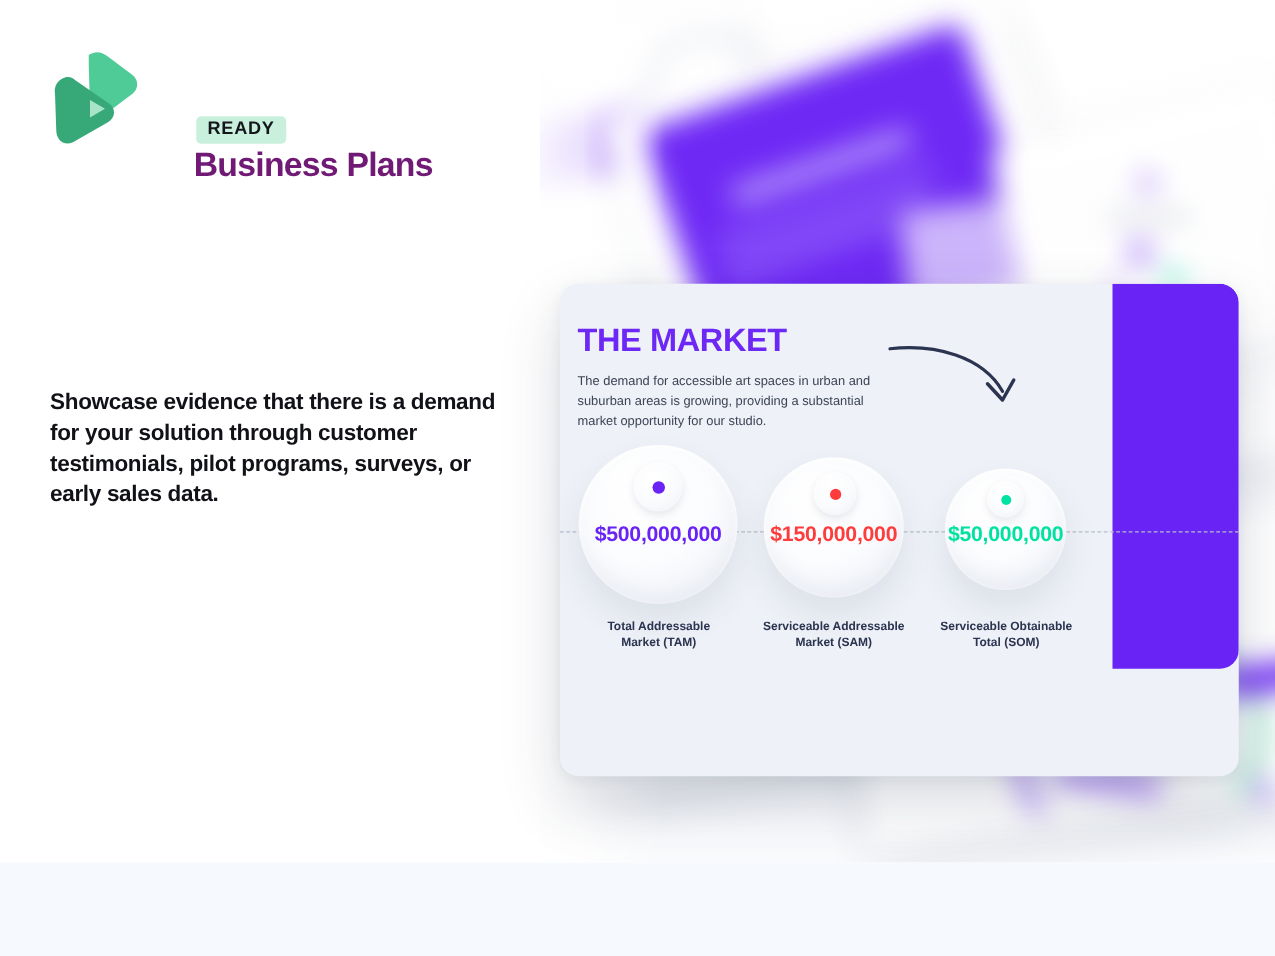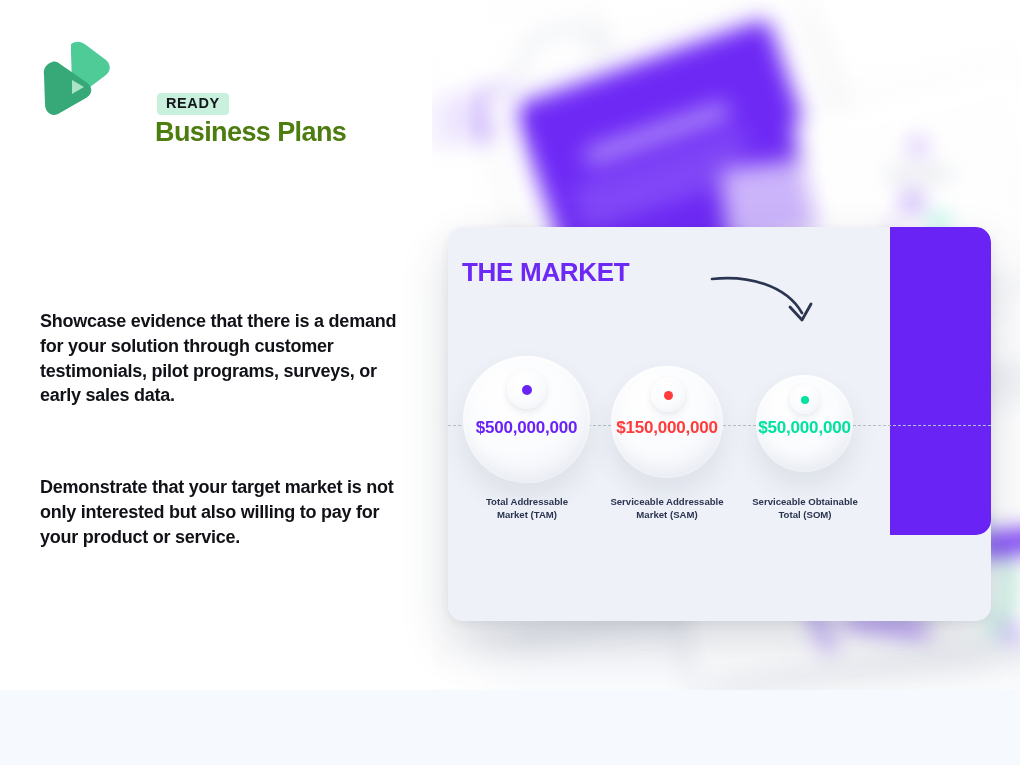--- a/index.html
+++ b/index.html
@@ -49,21 +49,21 @@
   .logo-row { position:absolute; left:41px; top:40px; width:340px; height:82px; }
   .logo-mark { position:absolute; left:0; top:0; width:70px; height:78px; }
   .badge {
     position:absolute; left:116px; top:53px;
     background:#c9f0dd; color:#14161c;
     font-size:14.5px; font-weight:700; letter-spacing:.6px;
     padding:3px 9px 4px; border-radius:4px; line-height:1;
   }
   .brand {
     position:absolute; left:114px; top:77px;
-    font-size:27px; font-weight:800; color:#4d7c0f; letter-spacing:-.6px;
+    font-size:27px; font-weight:800; color:#701a75; letter-spacing:-.6px;
     line-height:1.15; white-space:nowrap;
   }
 
   .headline {
     position:absolute; left:40px; top:214px; width:400px;
     font-size:41px; font-weight:800; color:#3aab78; letter-spacing:-.9px;
     line-height:1.1;
   }
   .para {
     position:absolute; left:40px; width:375px;
@@ -180,26 +180,26 @@
     <svg class="logo-mark" viewBox="0 0 70 78">
       <path d="M30 4 C36 0 41 2 45 5 L65 20 C70 24 70 31 65 35 L45 50 C40 54 33 52 31 46 L30 12 Z" fill="#4ecb96"></path>
       <path d="M11 22 C5 24 2 29 3 35 L4 64 C4 72 10 77 17 74 L45 58 C52 54 52 46 45 42 L19 24 C17 22 14 21 11 22 Z" fill="#37a878"></path>
       <path d="M31 40 L43 47 L31 54 Z" fill="#bdeed6" opacity=".85"></path>
     </svg>
     <div class="badge">READY</div>
     <div class="brand">Business Plans</div>
   </div>
 
   <div class="para p1">Showcase evidence that there is a demand for your solution through customer testimonials, pilot programs, surveys, or early sales data.</div>
-  <div class="para p2">Demonstrate that your target market is not only interested but also willing to pay for your product or service.</div>
 
   <div class="card">
     <div class="card-purple"></div>
 
     <div class="card-title">THE MARKET</div>
+    <div class="card-sub">The demand for accessible art spaces in urban and suburban areas is growing, providing a substantial market opportunity for our studio.</div>
 
     <svg class="arrow-svg" viewBox="0 0 120 60">
       <path d="M2 6 C38 2 76 12 92 40" stroke="#2b3450" stroke-width="2.6" fill="none" stroke-linecap="round"></path>
       <path d="M80 34 L92 47 L101 31" stroke="#2b3450" stroke-width="2.8" fill="none" stroke-linecap="round" stroke-linejoin="round"></path>
     </svg>
 
     <div class="dash-line"></div>
 
     <div class="circles">
 

